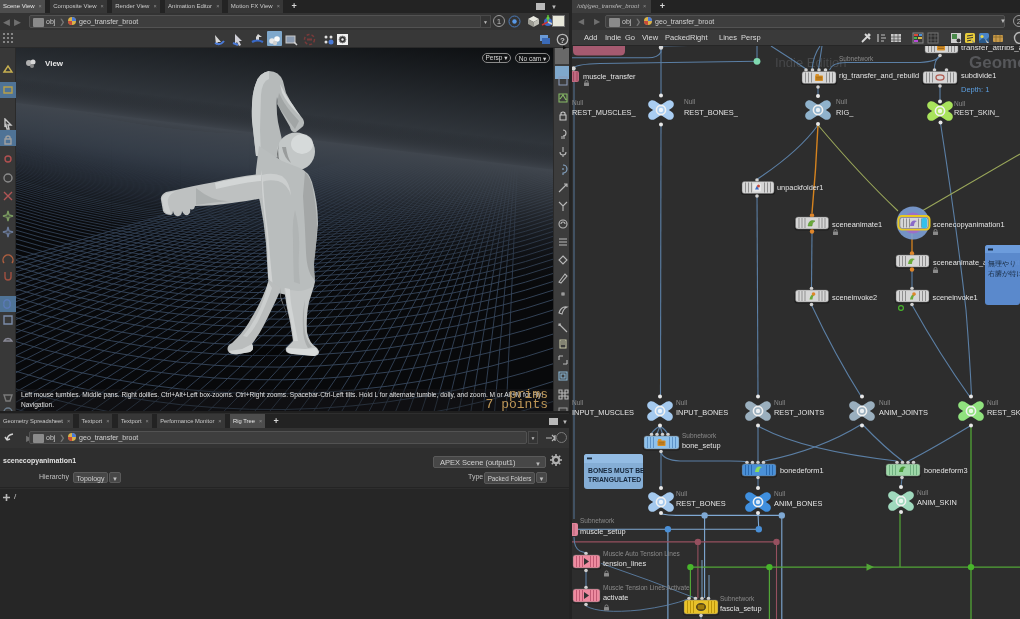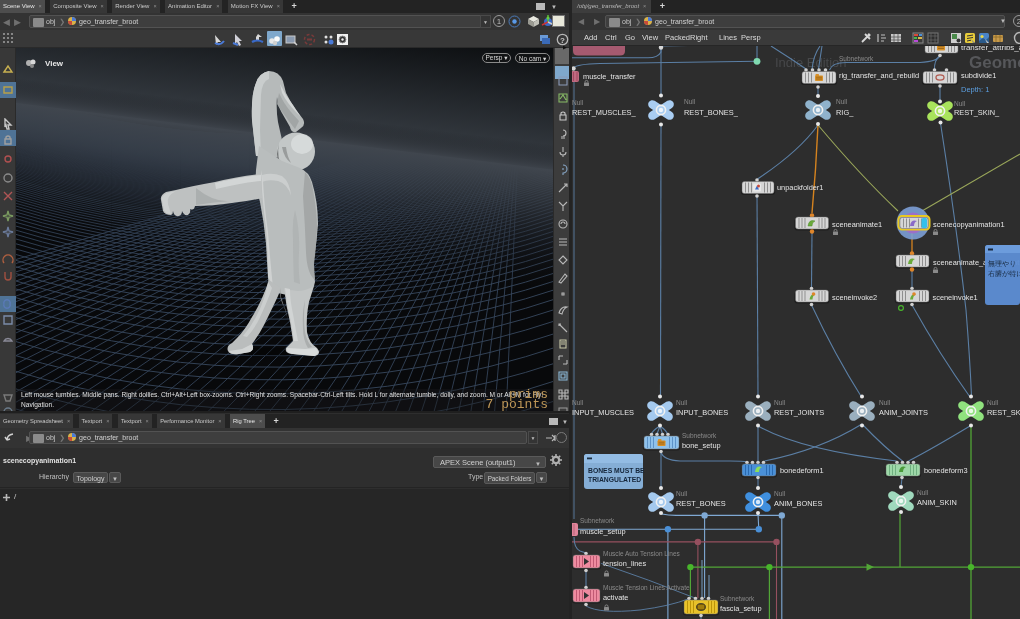--- a/index.html
+++ b/index.html
@@ -1047,21 +1047,21 @@
         <circle cx="5" cy="5" r="4" fill="#d8b24a"></circle>
         <path d="M5 1 A4 4 0 0 1 9 5 L5 5 Z" fill="#4a7ad8"></path>
         <path d="M5 9 A4 4 0 0 1 1 5 L5 5 Z" fill="#c84a3a"></path>
       </svg><span style="color:#d2d2d2"> geo_transfer_broot</span>
  </div>
  <span class="abs" style="left:428px;top:5px;color:#bbb;font-size:6px">▼</span>
  <span class="abs" style="left:441px;top:2px;width:12px;height:12px;border:1px solid #9a9a9a;border-radius:50%;color:#bbb;font-size:8px;text-align:center;line-height:12px">2</span>
 </div>
 <div class="abs" style="left:572px;top:30px;width:448px;height:16px;background:#3a3a3a;border-bottom:1px solid #262626">
  <span class="abs mlabel" style="left:12px;top:3px">Add</span>
- <span class="abs mlabel" style="left:33px;top:3px">Ctrl</span>
+ <span class="abs mlabel" style="left:33px;top:3px">Indie</span>
  <span class="abs mlabel" style="left:53px;top:3px">Go</span>
  <span class="abs mlabel" style="left:70px;top:3px">View</span>
  <span class="abs mlabel" style="left:93px;top:3px">Packed</span>
  <span class="abs mlabel" style="left:118px;top:3px">Right</span>
  <span class="abs mlabel" style="left:147px;top:3px">Lines</span>
  <span class="abs mlabel" style="left:169px;top:3px">Persp</span>
  <svg class="abs" style="left:288px;top:2px" width="12" height="12">
       <path d="M2 10 L7 5 M5 2 L10 7" stroke="#d8d8d8" stroke-width="1.8"></path>
       <path d="M8 2 L10 4" stroke="#d8d8d8" stroke-width="2.5"></path>
     </svg>

